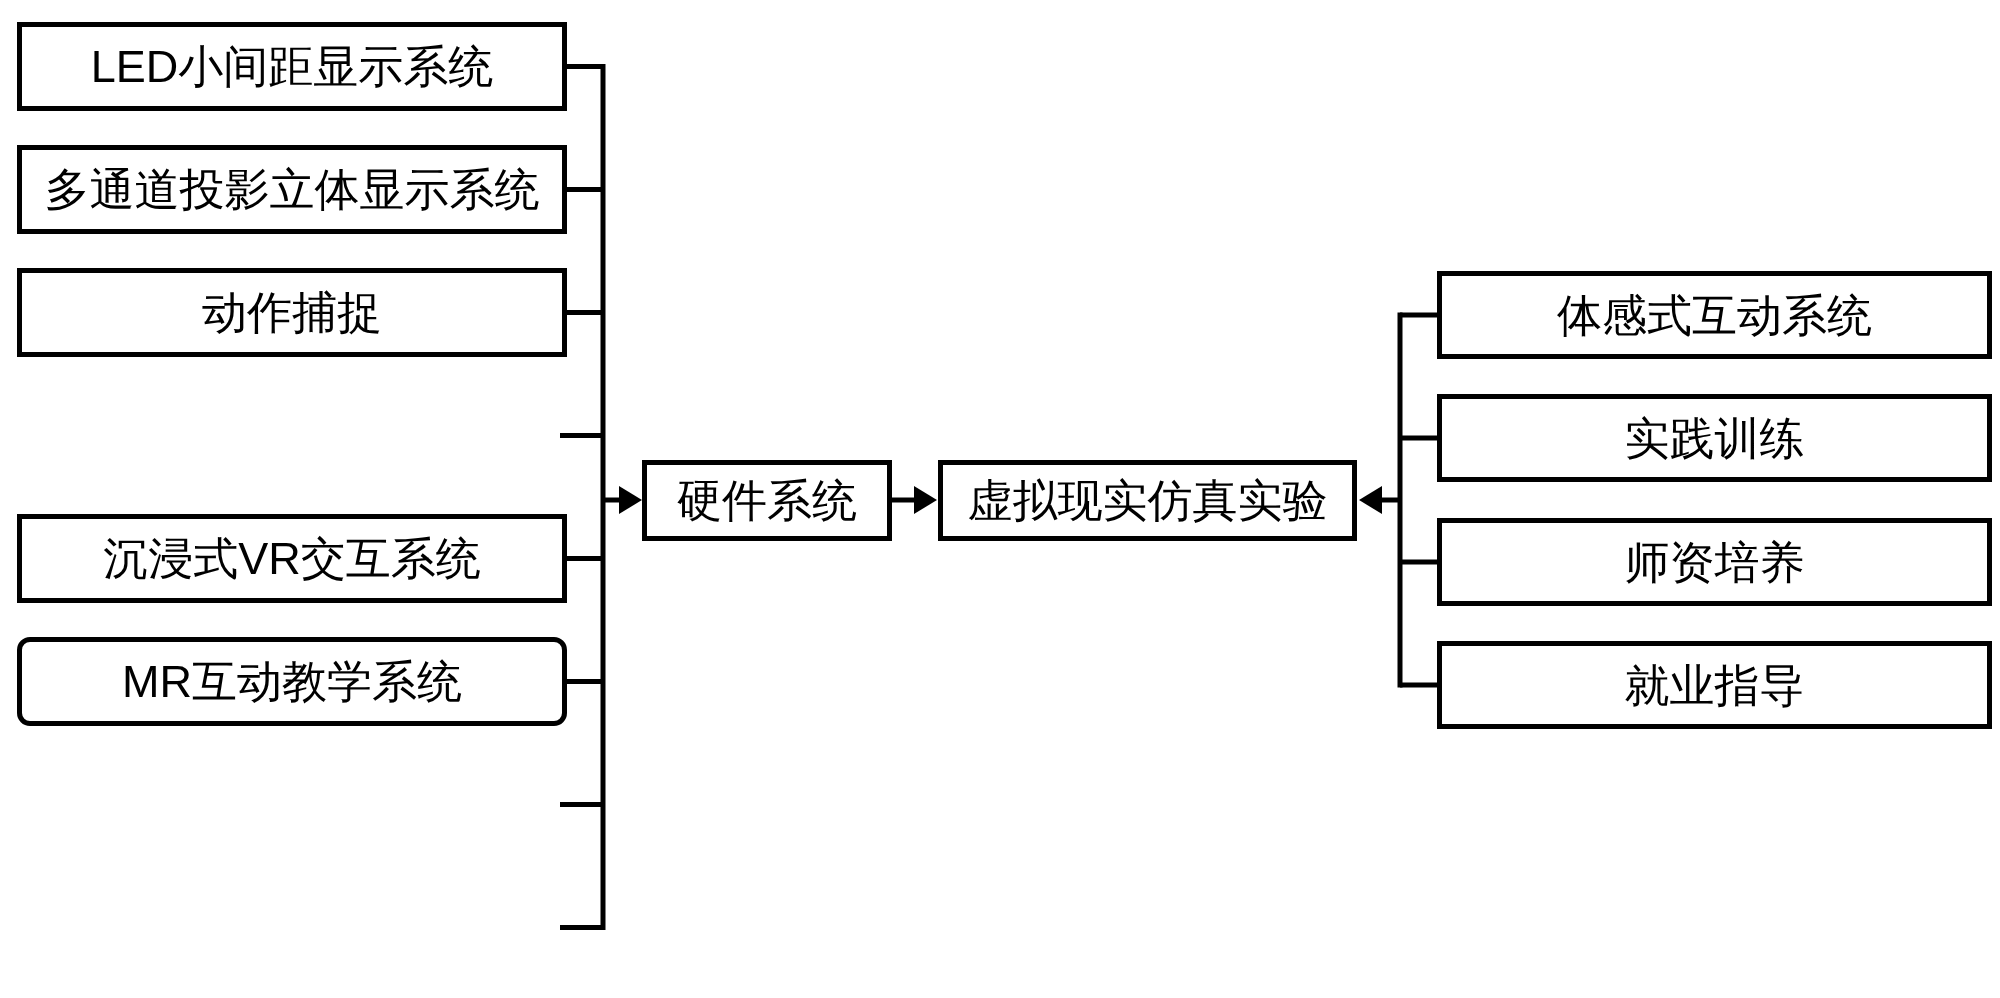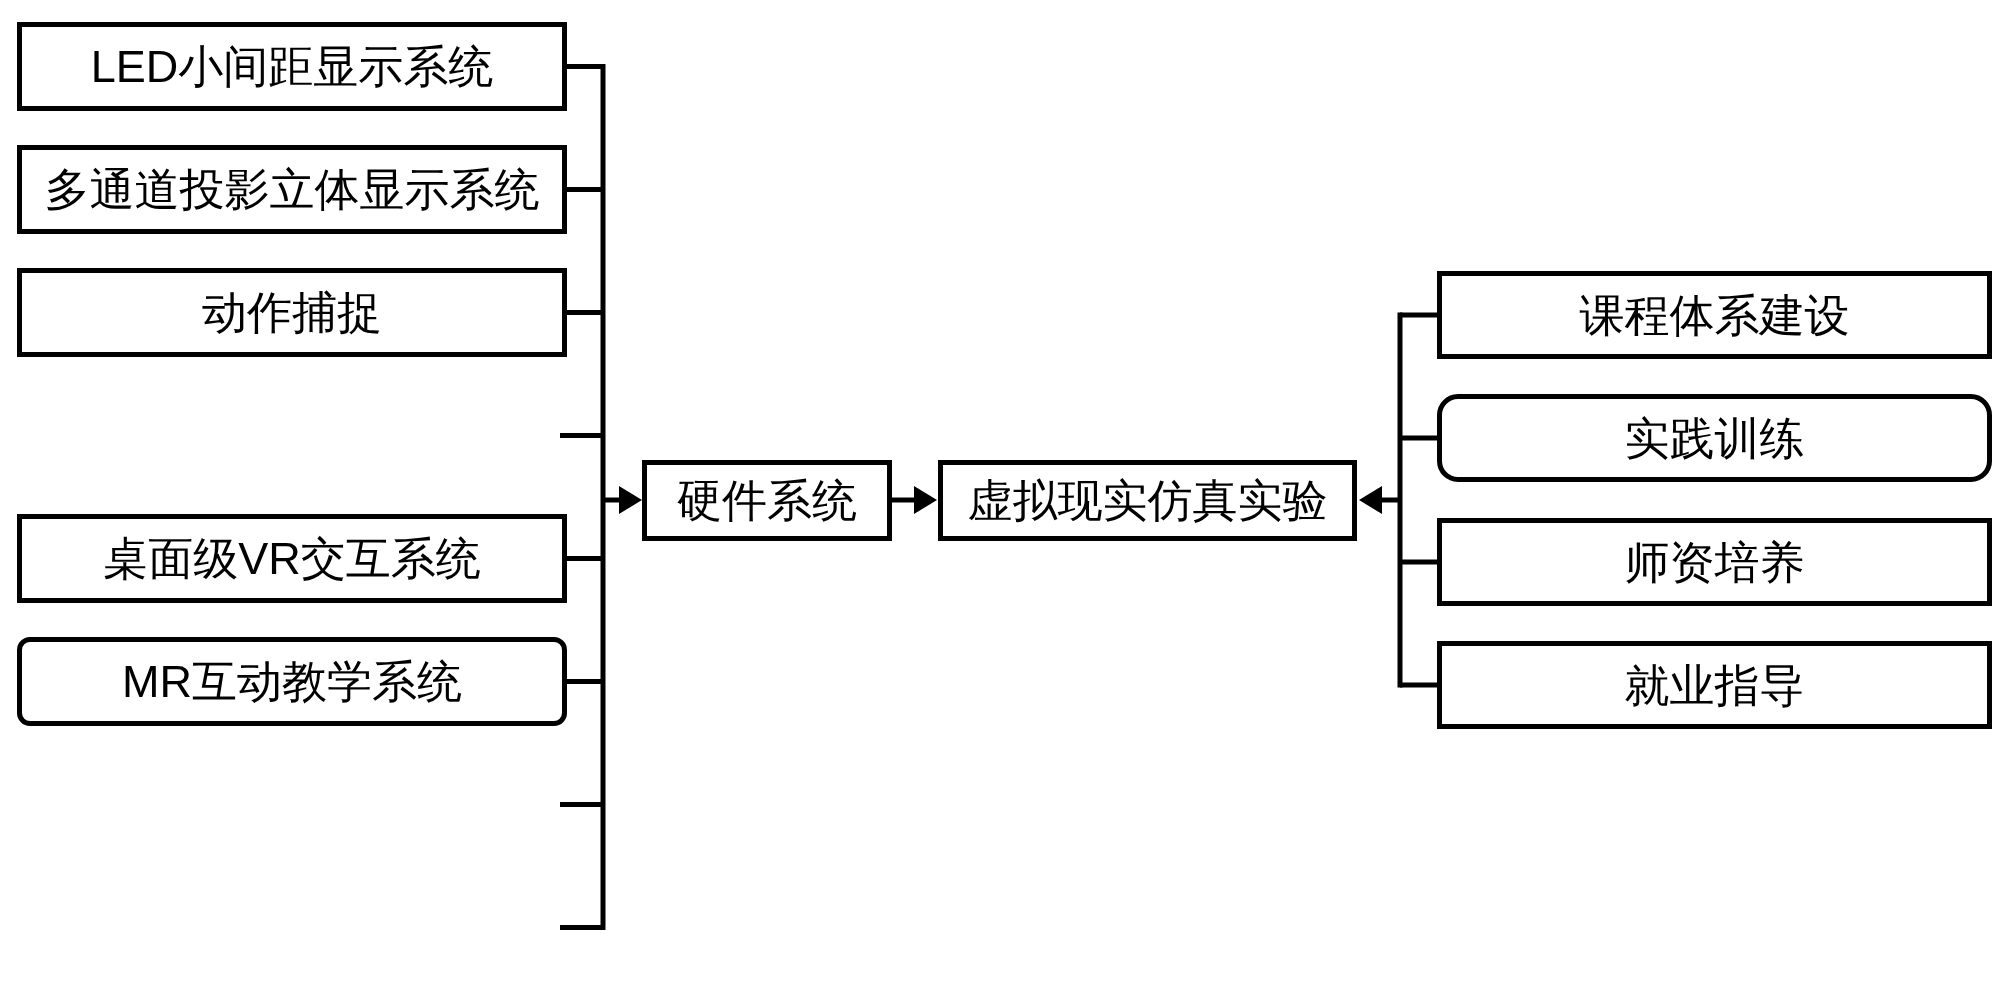--- a/index.html
+++ b/index.html
@@ -38,21 +38,21 @@
   }
   
   .left-node  { left: 17px;  width: 550px; height: 89px; }
   .ln0 { top: 22px; }  .ln1 { top: 145px; } .ln2 { top: 268px; } .ln3 { top: 391px; }
   .ln4 { top: 514px; } .ln5 { top: 637px; border-radius: 13px; } .ln6 { top: 760px; } .ln7 { top: 883px; }
   
   .hardware-node { left: 642px; top: 460px; width: 250px; height: 81px; }
   .main-node     { left: 938px; top: 460px; width: 419px; height: 81px; }
   
   .right-node { left: 1437px; width: 555px; height: 88px; }
-  .rn0 { top: 271px; } .rn1 { top: 394px; border-radius: 21px; } .rn2 { top: 518px; } .rn3 { top: 641px; }
+  .rn0 { top: 271px; } .rn1 { top: 394px; } .rn2 { top: 518px; } .rn3 { top: 641px; }
 </style>
 </head>
 <body>
 
 <div class="canvas">
 
   <svg class="connectors" viewBox="0 0 2000 998" xmlns="http://www.w3.org/2000/svg">
 
     <line x1="603" y1="64" x2="603" y2="930" stroke="#000" stroke-width="5"></line>
 
@@ -78,24 +78,24 @@
 
     <line x1="1400" y1="315" x2="1440" y2="315" stroke="#000" stroke-width="5"></line>
     <line x1="1400" y1="438" x2="1440" y2="438" stroke="#000" stroke-width="5"></line>
     <line x1="1400" y1="562" x2="1440" y2="562" stroke="#000" stroke-width="5"></line>
     <line x1="1400" y1="685" x2="1440" y2="685" stroke="#000" stroke-width="5"></line>
   </svg>
 
   <div class="node left-node ln0">LED小间距显示系统</div>
   <div class="node left-node ln1">多通道投影立体显示系统</div>
   <div class="node left-node ln2">动作捕捉</div>
-  <div class="node left-node ln4">桌面级VR交互系统</div>
+  <div class="node left-node ln4">沉浸式VR交互系统</div>
   <div class="node left-node ln5">MR互动教学系统</div>
 
   <div class="node hardware-node">硬件系统</div>
   <div class="node main-node">虚拟现实仿真实验</div>
 
-  <div class="node right-node rn0">课程体系建设</div>
+  <div class="node right-node rn0">体感式互动系统</div>
   <div class="node right-node rn1">实践训练</div>
   <div class="node right-node rn2">师资培养</div>
   <div class="node right-node rn3">就业指导</div>
 
 </div>
 
 </body></html>

